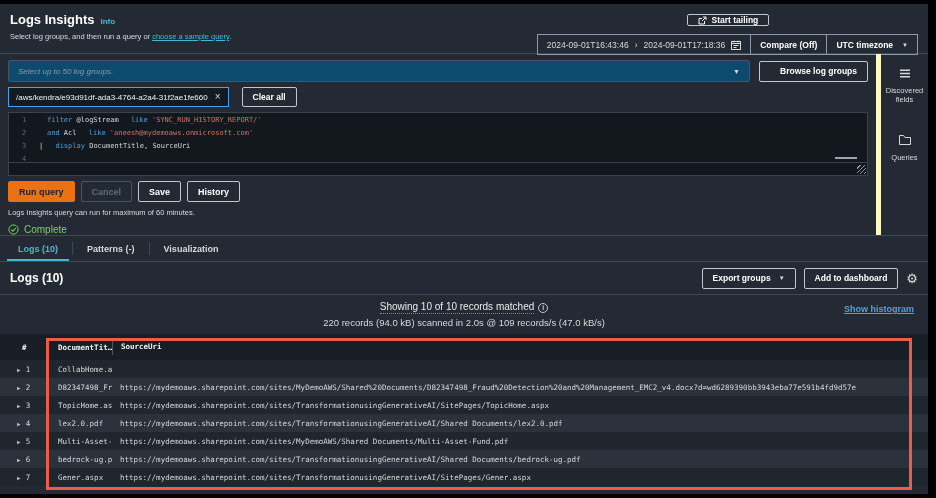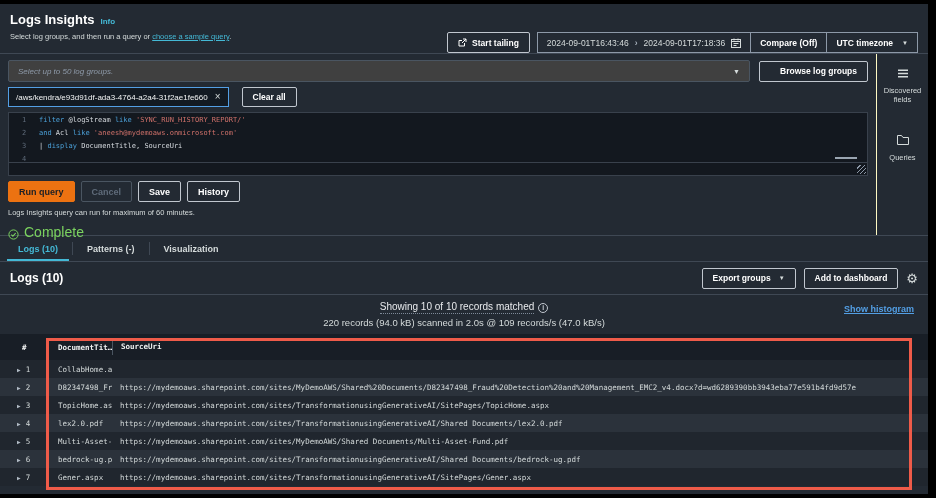--- a/index.html
+++ b/index.html
@@ -6,61 +6,61 @@
   html,body { width:936px; height:498px; background:#000; font-family:"Liberation Sans", sans-serif; }
   .frame { position:absolute; left:0; top:4px; width:928px; height:490px; background:#232a33; color:#d5dbdb; overflow:hidden; }
 
   
   .top { height:50px; border-bottom:1px solid #3f4854; display:flex; justify-content:space-between; padding:8px 10px 0 10px; }
   .title-row { display:flex; align-items:baseline; gap:6px; }
   .page-title { font-size:13px; font-weight:bold; color:#fff; }
   .info-link { font-size:8px; font-weight:bold; color:#44b9d6; cursor:pointer; }
   .subtitle { margin-top:5px; font-size:7.5px; color:#d5dbdb; }
   .cyan-link { color:#44b9d6; text-decoration:underline; cursor:pointer; }
-  .top-right { display:flex; gap:8px; align-items:flex-end; margin-top:2px; }
+  .top-right { display:flex; gap:8px; align-items:center; margin-top:2px;flex-direction:column; }
   .btn { display:inline-flex; align-items:center; gap:5px; background:transparent; border:1px solid #c1c7cf; color:#fff; font-family:"Liberation Sans",sans-serif; font-weight:bold; font-size:8.5px; height:21px; padding:0 10px; border-radius:2px; cursor:pointer; white-space:nowrap; }
   .segmented { display:flex; }
   .seg { display:inline-flex; align-items:center; gap:6px; background:transparent; border:1px solid #8d99a8; color:#d5dbdb; font-family:"Liberation Sans",sans-serif; font-size:8.5px; height:21px; padding:0 9px; cursor:pointer; margin-left:-1px; white-space:nowrap; }
   .seg.bold { font-weight:bold; color:#fff; }
   .chev { color:#aab4bf; font-weight:bold; }
   .caret { font-size:6px; color:#d5dbdb; margin-left:3px; }
 
   
   .query-area { display:flex; height:182px; border-bottom:1px solid #3f4854; }
   .query-main { flex:1; padding:6px 8px 0 8px; }
   .row { display:flex; align-items:center; }
-  .select-box { flex:1; height:22px; background:#404040; border:1px solid #4a5561; border-radius:2px; display:flex; align-items:center; padding:0 9px; cursor:pointer; }
+  .select-box { flex:1; height:22px; background:#0c4a6e; border:1px solid #4a5561; border-radius:2px; display:flex; align-items:center; padding:0 9px; cursor:pointer; }
   .placeholder { flex:1; font-style:italic; font-size:8px; color:#8d99a8; }
   .select-caret { font-size:7px; color:#d5dbdb; }
   .browse-btn { margin-left:9px;padding-left:20px; }
   .chip-row { margin-top:5px; height:20px; }
   .chip { display:inline-flex; align-items:center; gap:7px; border:1px solid #539fe5; background:#131a22; border-radius:0; height:20px; padding:0 7px; font-size:8px; color:#f1f3f3; cursor:default; }
   .chip-x { font-size:10px; line-height:10px; color:#d5dbdb; cursor:pointer; }
   .clear-btn { margin-left:13px; height:20px; }
 
   .editor { position:relative; margin-top:5px; height:64px; background:#13181f; border:1px solid #39414c; font-family:"DejaVu Sans Mono", monospace; font-size:7px; overflow:hidden; cursor:text; }
   .code-line { display:flex; height:12px; line-height:12px; margin-top:1px; }
   .ln { width:30px; text-align:center; color:#5f6b7a; flex:0 0 auto; }
   .code span { white-space:pre; }
-  .kw { color:#4ba0d8; }
+  .kw { color:#4ba0d8;margin-left:8px; }
   .idt { color:#d5d9de; }
   .str { color:#d0716a; }
   .hthumb { position:absolute; right:10px; bottom:16px; width:22px; height:2px; background:#9aa5b1; }
   .hline { position:absolute; left:0; right:0; bottom:12px; height:1px; background:#39414c; }
   .resize-grip { position:absolute; right:1px; bottom:1px; width:9px; height:9px; cursor:nwse-resize;
     background:repeating-linear-gradient(135deg, transparent 0 2px, #8d99a8 2px 3px); }
 
   .actions { margin-top:6px; gap:6px; height:19px; }
   .btn.primary { background:#ec7211; border-color:#ec7211; color:#1a1f26; font-size:9px; }
   .btn.mid { font-size:9px; }
   .btn.disabled { border-color:#4a5561; color:#5f6b7a; cursor:default; }
   .note { margin-top:7px; font-size:7.5px; color:#d5dbdb; }
-  .status { margin-top:7px; display:flex; align-items:flex-end; gap:5px; font-size:14px; color:#7bd35f; }
-
-  .side { width:52px; border-left:1px solid #fef9c3; text-align:center; padding-top:10px; }
+  .status { margin-top:7px; display:flex; align-items:flex-end; gap:5px; font-size:10px; color:#7bd35f; }
+
+  .side { width:52px; border-left:5px solid #fef9c3; text-align:center; padding-top:10px; }
   .side-item { margin-bottom:16px; cursor:pointer; }
   .side-label { display:block; font-size:7.5px; color:#d5dbdb; margin-top:4px; line-height:1.25; }
   .side-icon { display:inline-block; }
 
   
   .tabs { height:26px; display:flex; align-items:stretch; border-bottom:1px solid #3f4854; padding:0 4px; }
   .tab { position:relative; display:flex; align-items:center; padding:0 14px; font-size:9px; font-weight:bold; color:#d5dbdb; cursor:pointer; }
   .tab.active { color:#44b9d6; }
   .tab.active::after { content:""; position:absolute; left:3px; right:3px; bottom:0; height:2px; background:#44b9d6; }
   .tab-sep { width:1px; background:#3f4854; margin:6px 0; }

